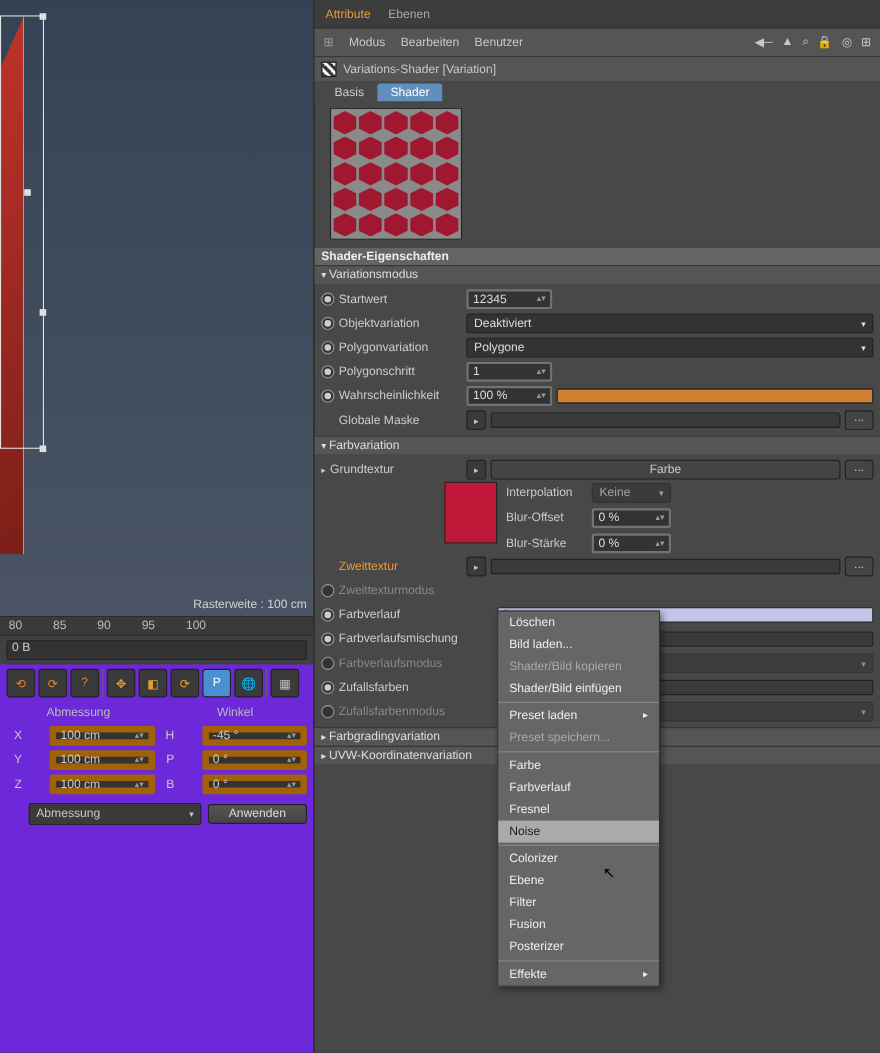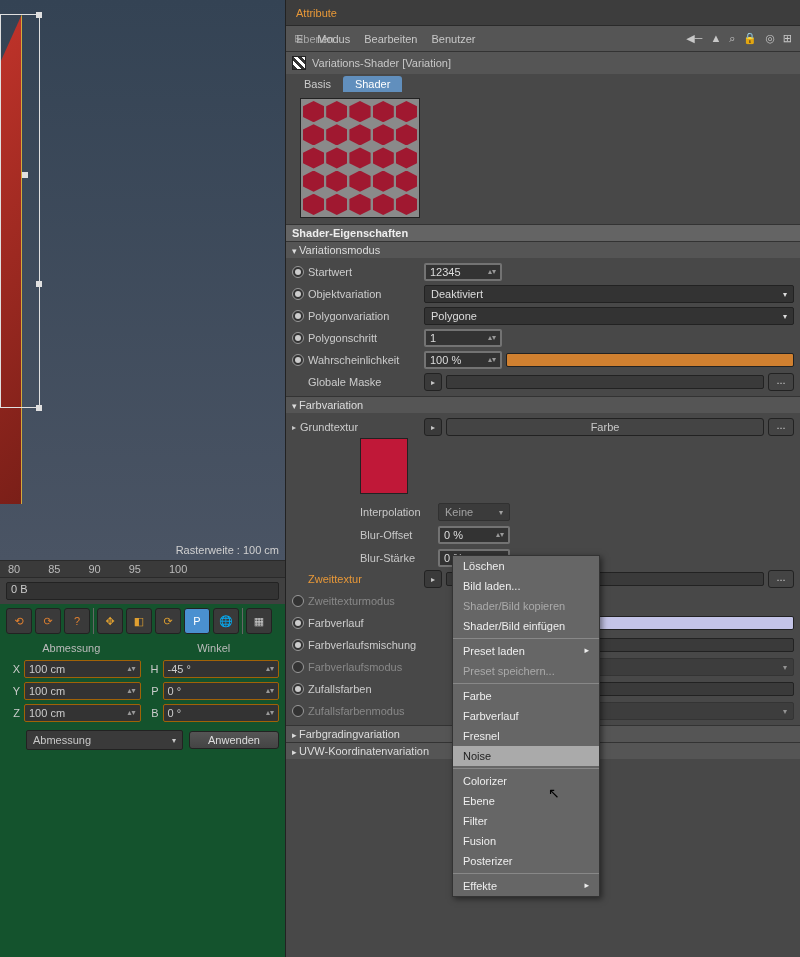--- a/index.html
+++ b/index.html
@@ -4,43 +4,43 @@
 <style>
 * { margin: 0; padding: 0; box-sizing: border-box; font-family: Arial, sans-serif; font-size: 11px; user-select: none; }
 body { background: #3d3d3d; color: #c8c8c8; width: 800px; height: 957px; overflow: hidden; position: relative; }
 
 .viewport { position: absolute; left: 0; top: 0; width: 285px; height: 560px; background: linear-gradient(180deg, #344354 0%, #4a5464 100%); }
 .viewport .shape { position: absolute; left: 0; top: 14px; width: 22px; height: 490px; background: linear-gradient(135deg, #c0332a, #7a1f18); clip-path: polygon(100% 0, 0 10%, 0 100%, 100% 100%); border-right: 1px solid #d4aa3a; }
 .sel-box { position: absolute; border: 1px solid #e0e0e0; }
 .handle { position: absolute; width: 6px; height: 6px; background: #e0e0e0; }
 .raster-label { position: absolute; right: 6px; bottom: 4px; color: #d0d0d0; font-size: 11px; }
 
-.bottom-panel { position: absolute; left: 0; top: 560px; width: 285px; height: 397px; background: #14532d; border-top: 1px solid #2a2a2a; }
+.bottom-panel { position: absolute; left: 0; top: 560px; width: 285px; height: 397px; background: #6d28d9; border-top: 1px solid #2a2a2a; }
 .ruler { display: flex; gap: 28px; padding: 2px 8px; background: #3a3a3a; color: #bbb; font-size: 10px; border-bottom: 1px solid #2a2a2a; }
 .fieldbar { display: flex; align-items: center; padding: 4px 6px; gap: 4px; background: #404040; }
 .field-in { flex: 1; height: 18px; background: #333; border: 1px solid #222; border-radius: 2px; padding: 0 4px; color: #ccc; }
 
 .tool-row { display: flex; gap: 3px; padding: 4px 6px; align-items: center; }
 .tbtn { width: 26px; height: 26px; background: #3a3a3a; border: 1px solid #222; border-radius: 3px; display: flex; align-items: center; justify-content: center; cursor: pointer; }
 .tbtn.orange { color: #e08030; }
 .tbtn.blue { background: #4a90d0; color:#fff; }
 .vline { width: 1px; height: 26px; background: #666; }
 
 .coord-head { display: flex; padding: 4px 0; }
 .coord-head span { flex: 1; text-align: center; color: #bbb; }
 .coord-row { display: flex; align-items: center; padding: 2px 6px; gap: 4px; }
 .axis-lbl { width: 14px; text-align: right; color: #ccc; }
-.cinput { flex: 1; height: 18px; background: #333; border: 1px solid #a16207; border-radius: 2px; padding: 0 4px; color: #ccc; display: flex; align-items: center; justify-content: space-between; }
+.cinput { flex: 1; height: 18px; background: #333; border: 6px solid #a16207; border-radius: 2px; padding: 0 4px; color: #ccc; display: flex; align-items: center; justify-content: space-between; margin-left: 21px; }
 .spin { width: 8px; font-size: 8px; color: #999; line-height: 4px; }
 .apply-row { display: flex; gap: 6px; padding: 6px; align-items: center; }
 .sel-drop { flex: 1; height: 20px; background: #3a3a3a; border: 1px solid #222; border-radius: 2px; padding: 0 6px; display: flex; align-items: center; justify-content: space-between; cursor: pointer; }
 .apply-btn { padding: 2px 18px; background: linear-gradient(#555,#444); border: 1px solid #222; border-radius: 3px; cursor: pointer; color: #ddd; }
 
 .right-panel { position: absolute; left: 285px; top: 0; right: 0; bottom: 0; background: #484848; border-left: 1px solid #222; }
-.tabs { display: flex; gap: 8px; padding: 4px 6px 0; background: #3d3d3d; border-bottom: 1px solid #2a2a2a; height: 26px; flex-direction: column; }
+.tabs { display: flex; gap: 8px; padding: 4px 6px 0; background: #3d3d3d; border-bottom: 1px solid #2a2a2a; height: 26px; }
 .tab { padding: 3px 4px; color: #a8a8a8; cursor: pointer; }
 .tab.active { color: #e89838; }
 .menubar { display: flex; gap: 14px; align-items: center; padding: 4px 8px; background: #555; border-bottom: 1px solid #333; height: 26px; }
 .menubar span { cursor: pointer; }
 .menubar .icons { margin-left: auto; display: flex; gap: 8px; }
 
 .obj-header { display: flex; align-items: center; gap: 6px; padding: 4px 6px; background: #555; }
 .checker { width: 14px; height: 14px; background-image: linear-gradient(45deg,#fff 25%,#333 25%,#333 50%,#fff 50%,#fff 75%,#333 75%); background-size: 8px 8px; border: 1px solid #222; }
 .subtabs { display: flex; gap: 0; padding: 2px 6px 0; background: #484848; }
 .subtab { padding: 2px 12px; border-radius: 3px 3px 0 0; cursor: pointer; color: #ccc; }
@@ -68,21 +68,21 @@
 .dd .arr { font-size: 8px; }
 .slider { flex: 1; height: 14px; background: linear-gradient(90deg, #d08030 0%, #d08030 100%); border-radius: 2px; border: 1px solid #222; }
 .slider.empty { background: #3a3a3a; }
 .slider.purple { background: #c4c4e8; position: relative; }
 .slider.purple::after { content:"◇"; position:absolute; left: 3px; top: -2px; font-size: 10px; color: #555; }
 
 .arrow-btn { width: 18px; height: 18px; background: #3a3a3a; border: 1px solid #222; border-radius: 3px; display: flex; align-items: center; justify-content: center; font-size: 8px; cursor: pointer; }
 .wide-btn { flex: 1; height: 18px; background: #444; border: 1px solid #222; border-radius: 3px; text-align: center; cursor: pointer; line-height: 16px; }
 .more-btn { width: 26px; height: 18px; background: #444; border: 1px solid #222; border-radius: 3px; text-align: center; cursor: pointer; line-height: 12px; }
 
-.color-sub { margin-left: 68px; flex-direction: column; }
+.color-sub { margin-left: 112px; }
 .swatch { width: 48px; height: 56px; background: #c01838; border: 1px solid #222; }
 .sub-right { display: flex; flex-direction: column; gap: 3px; }
 
 .context-menu { position: absolute; left: 452px; top: 555px; width: 148px; background: #666; border: 1px solid #333; box-shadow: 2px 2px 6px rgba(0,0,0,.5); z-index: 100; }
 .cm-item { padding: 4px 10px; cursor: pointer; color: #eee; }
 .cm-item.dim { color: #aaa; }
 .cm-item.hover { background: #aaa; color: #222; }
 .cm-sep { height: 1px; background: #888; margin: 2px 0; }
 .cm-sub::after { content: "▸"; float: right; font-size: 9px; }
 .cursor { position: absolute; left: 548px; top: 785px; font-size: 14px; color: #000; z-index: 200; }

